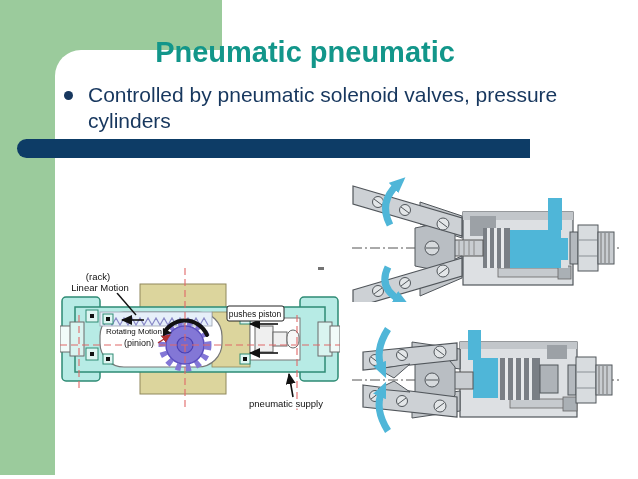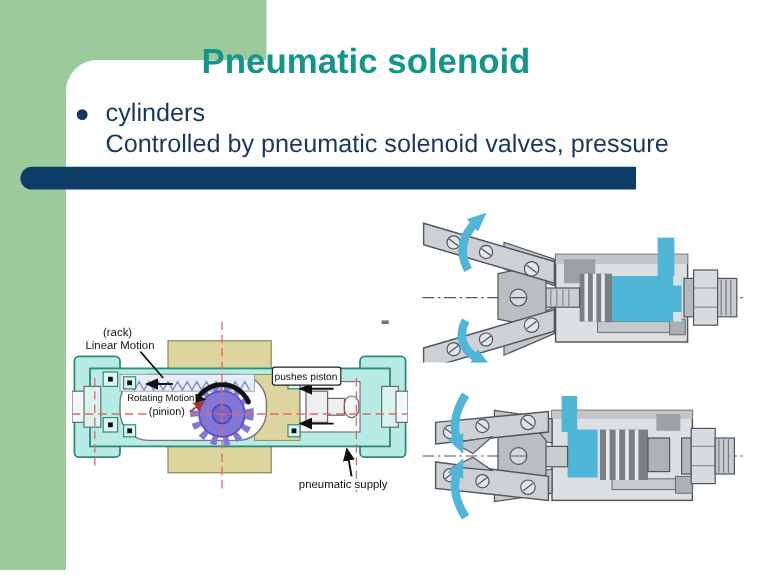--- a/index.html
+++ b/index.html
@@ -39,26 +39,26 @@
   .gripper-bottom{position:absolute;left:350px;top:325px;width:278px;height:110px;}
 </style>
 </head>
 <body>
 
 <div class="slide">
 
   <div class="green-block"></div>
   <div class="panel"></div>
 
-  <h1 class="title">Pneumatic solenoid</h1>
+  <h1 class="title">Pneumatic pneumatic</h1>
 
   <div class="bullet-dot"></div>
   <div class="bullet-text">
+    <div>Controlled by pneumatic solenoid valves, pressure</div>
     <div>cylinders</div>
-    <div>Controlled by pneumatic solenoid valves, pressure</div>
   </div>
 
   <div class="navy-bar"></div>
   <div class="artifact-dash"></div>
 
   <svg class="diagram" viewBox="0 0 280 158" xmlns="http://www.w3.org/2000/svg">
     <defs>
       <marker id="ah-black" orient="auto" markerUnits="userSpaceOnUse" markerWidth="12" markerHeight="10" refX="10" refY="5">
         <path d="M0,0 L11,5 L0,10 z" fill="#111"></path>
       </marker>

